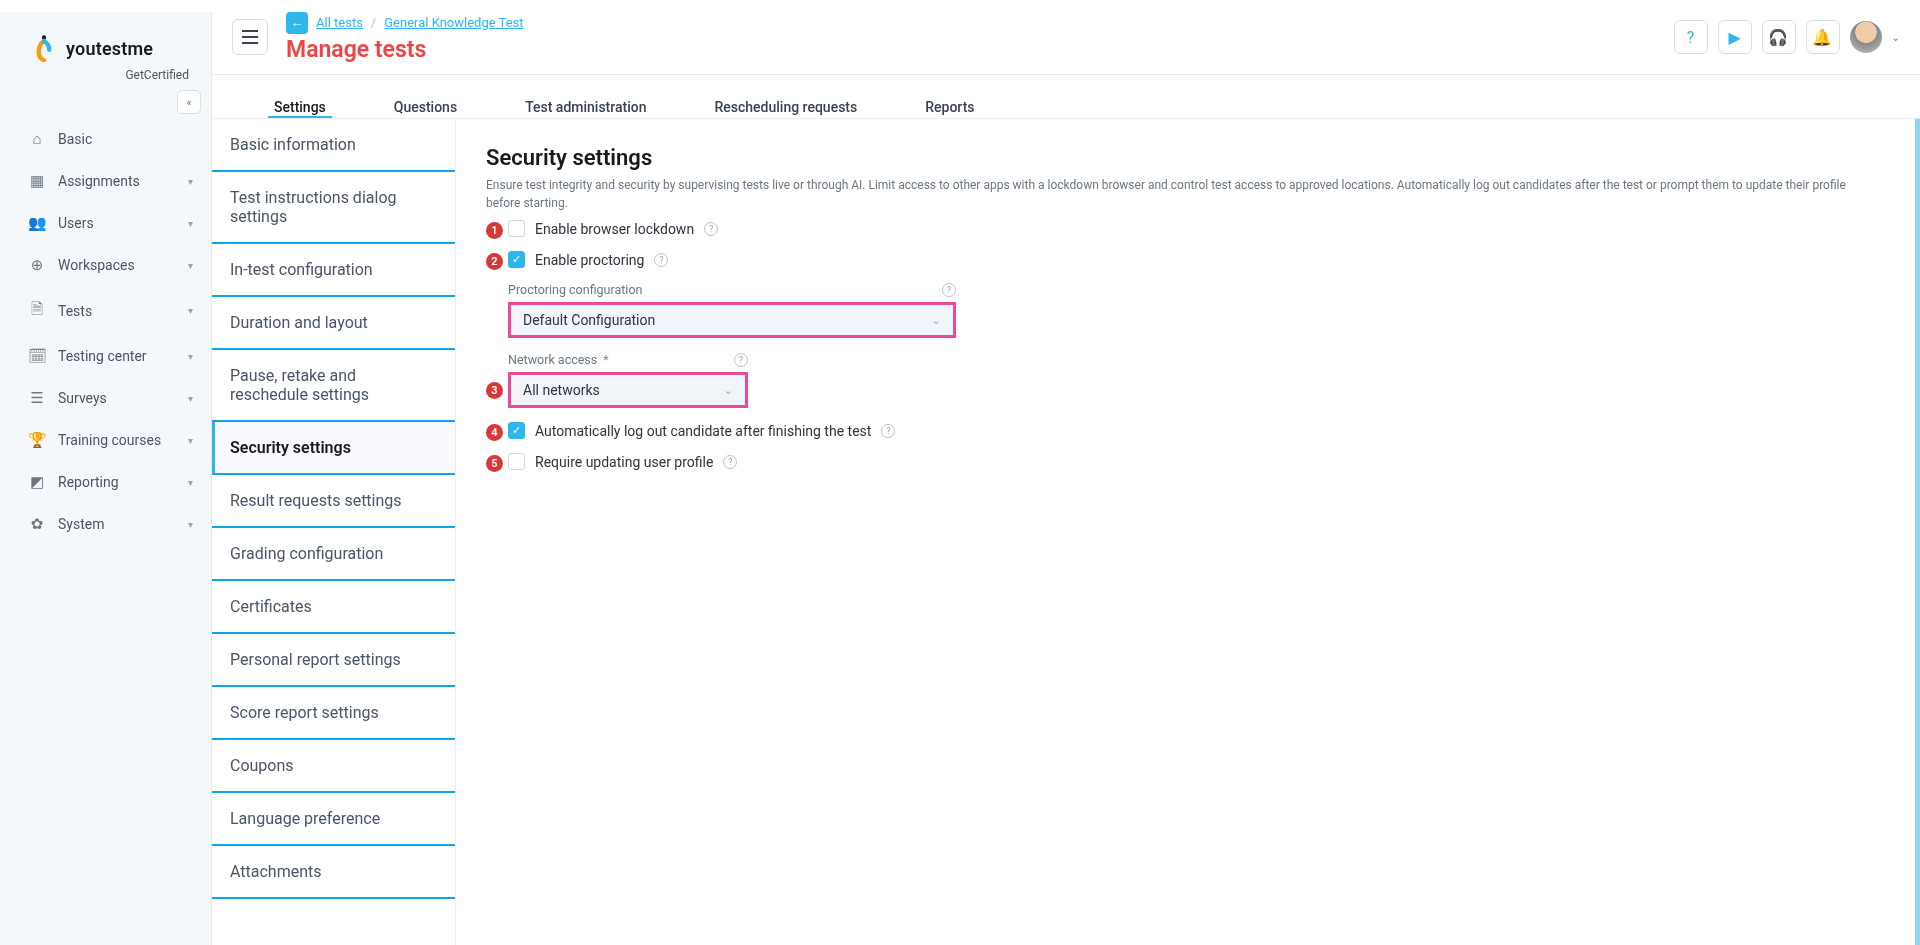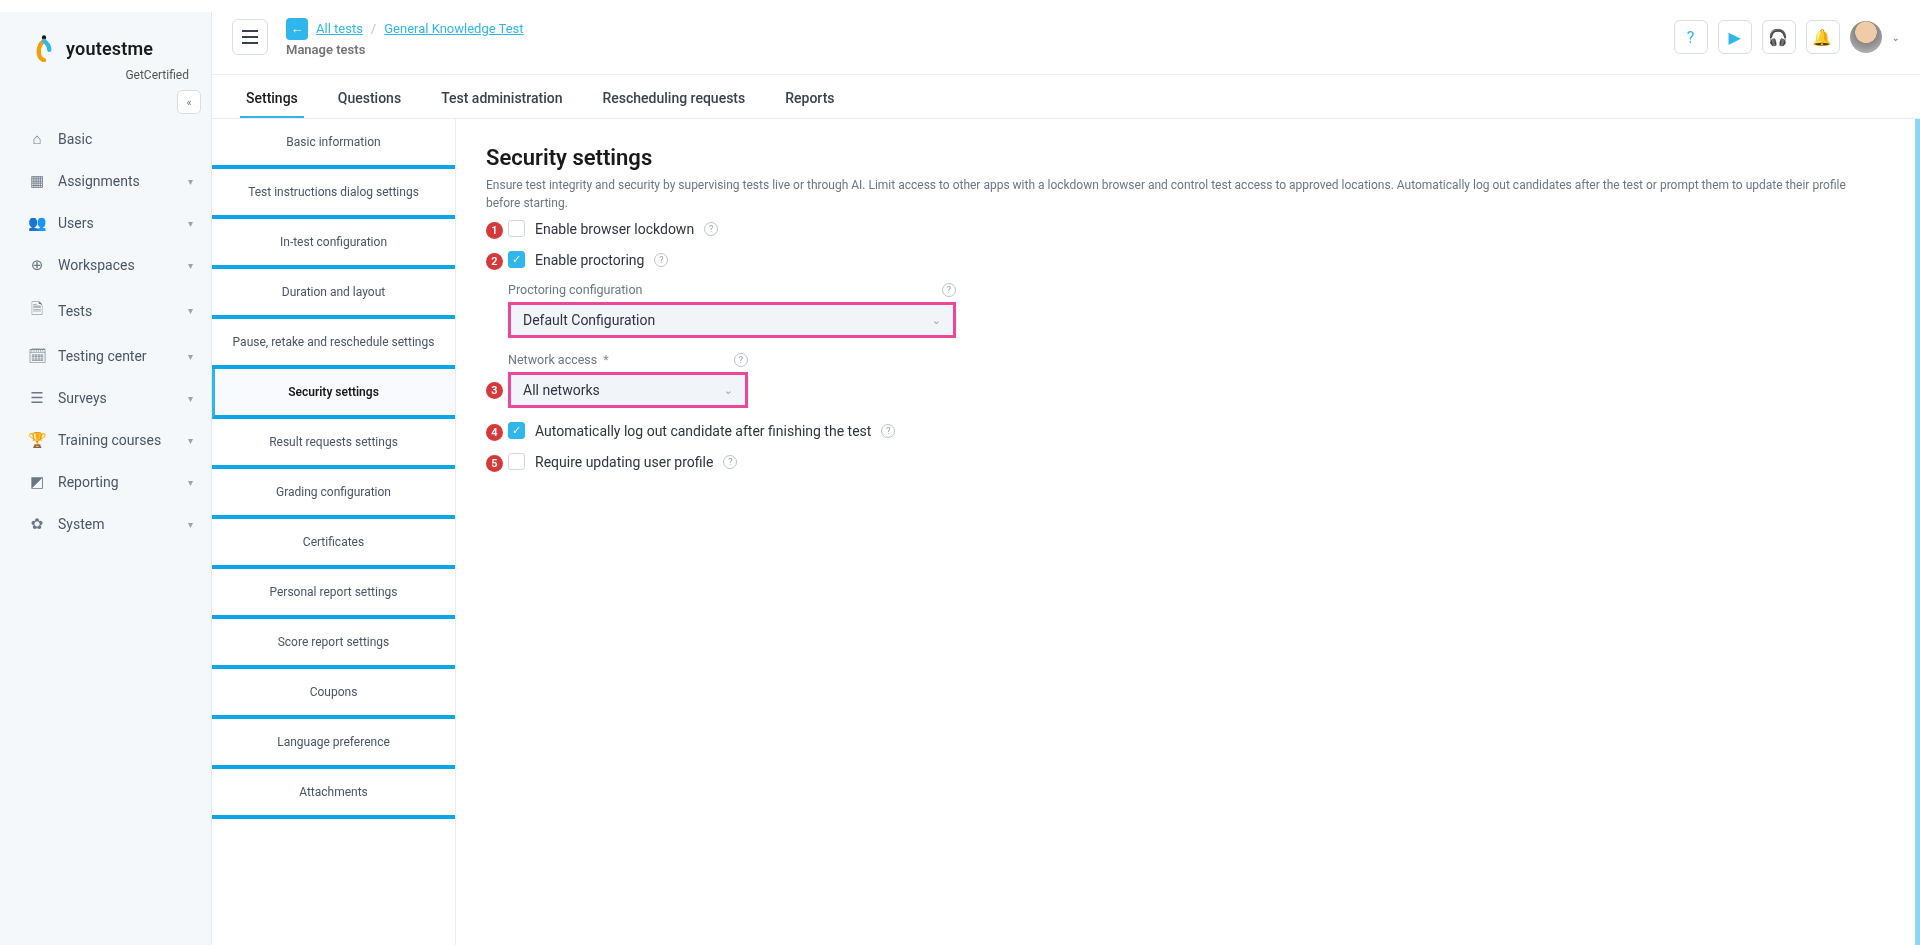--- a/index.html
+++ b/index.html
@@ -17,35 +17,35 @@
 .nav-icon { width: 18px; text-align: center; margin-right: 12px; color: #6b7785; font-size: 15px; }
 .nav-caret { margin-left: auto; color: #97a3b4; font-size: 10px; }
 
 
 .header { position: absolute; left: 212px; top: 0; right: 0; height: 75px; background: #fff; border-bottom: 1px solid #e9edf2; display: flex; align-items: center; padding: 0 20px; }
 .hamburger { width: 36px; height: 36px; border: 1px solid #d8dee6; border-radius: 6px; display: flex; align-items: center; justify-content: center; color: #3a4250; cursor: pointer; margin-right: 18px; }
 .breadcrumb-row { display: flex; align-items: center; gap: 8px; font-size: 13px; }
 .back-btn { width: 22px; height: 22px; background: #2fb6ea; border-radius: 4px; color: #fff; display: flex; align-items: center; justify-content: center; font-size: 13px; cursor: pointer; }
 .bc-link { color: #2fb6ea; text-decoration: underline; cursor: pointer; }
 .bc-sep { color: #b9c2cf; }
-.page-title { font-size: 13px; font-weight: 600; color: #737373; margin-top: 2px; }
+.page-title { font-size: 23px; font-weight: 600; color: #ef4444; margin-top: 2px; }
 .header-left { display: flex; flex-direction: column; }
 .header-right { margin-left: auto; display: flex; align-items: center; gap: 10px; }
 .header-btn { width: 34px; height: 34px; border: 1px solid #d8dee6; border-radius: 6px; display: flex; align-items: center; justify-content: center; color: #2fb6ea; cursor: pointer; font-size: 16px; }
 .avatar { width: 32px; height: 32px; border-radius: 50%; background: radial-gradient(circle at 50% 35%, #f0cba8 40%, #888 42%, #999 60%, #ccc 100%); cursor: pointer; }
 .avatar-caret { font-size: 10px; color: #6b7785; cursor: pointer; }
 
 
 .tabs { position: absolute; left: 212px; top: 75px; right: 0; height: 44px; background: #fff; border-bottom: 1px solid #e9edf2; display: flex; align-items: flex-end; padding: 0 28px; gap: 28px; }
-.tab { padding: 12px 6px 10px; font-size: 14px; color: #3a4250; cursor: pointer; font-weight: 500; border-bottom: 2px solid transparent; }
+.tab { padding: 12px 6px 1px; font-size: 14px; color: #3a4250; cursor: pointer; font-weight: 500; border-bottom: 2px solid transparent; margin-left: 28px; }
 .tab.active { color: #1a1a1a; border-bottom-color: #2fb6ea; }
 
 
 .settings-nav { position: absolute; left: 212px; top: 119px; width: 244px; bottom: 0; background: #fff; border-right: 1px solid #e9edf2; overflow-y: auto; }
-.settings-item { padding: 16px 18px; font-size: 12px; color: #4a5568; border-bottom: 4px solid #0ea5e9; cursor: pointer; text-align: center; }
+.settings-item { padding: 16px 18px; font-size: 16px; color: #4a5568; border-bottom: 2px solid #0ea5e9; cursor: pointer; }
 .settings-item.active { background: #f8fafd; color: #1a1a1a; font-weight: 600; border-left: 3px solid #2fb6ea; padding-left: 15px; }
 
 
 .main { position: absolute; left: 456px; top: 119px; right: 0; bottom: 0; padding: 26px 30px; overflow-y: auto; }
 .section-title { font-size: 22px; font-weight: 600; color: #1a1a1a; margin-bottom: 6px; }
 .section-desc { font-size: 12px; color: #6b7785; line-height: 1.5; max-width: 1380px; margin-bottom: 8px; }
 
 .opt-row { display: flex; align-items: center; gap: 10px; margin-bottom: 14px; position: relative; padding-left: 22px; }
 .num-badge { position: absolute; left: 0; top: 2px; width: 17px; height: 17px; border-radius: 50%; background: #d63939; color: #fff; font-size: 11px; display: flex; align-items: center; justify-content: center; font-weight: 600; }
 .checkbox { width: 17px; height: 17px; border: 1.5px solid #cfd6e0; border-radius: 3px; background: #fff; cursor: pointer; display: flex; align-items: center; justify-content: center; }

